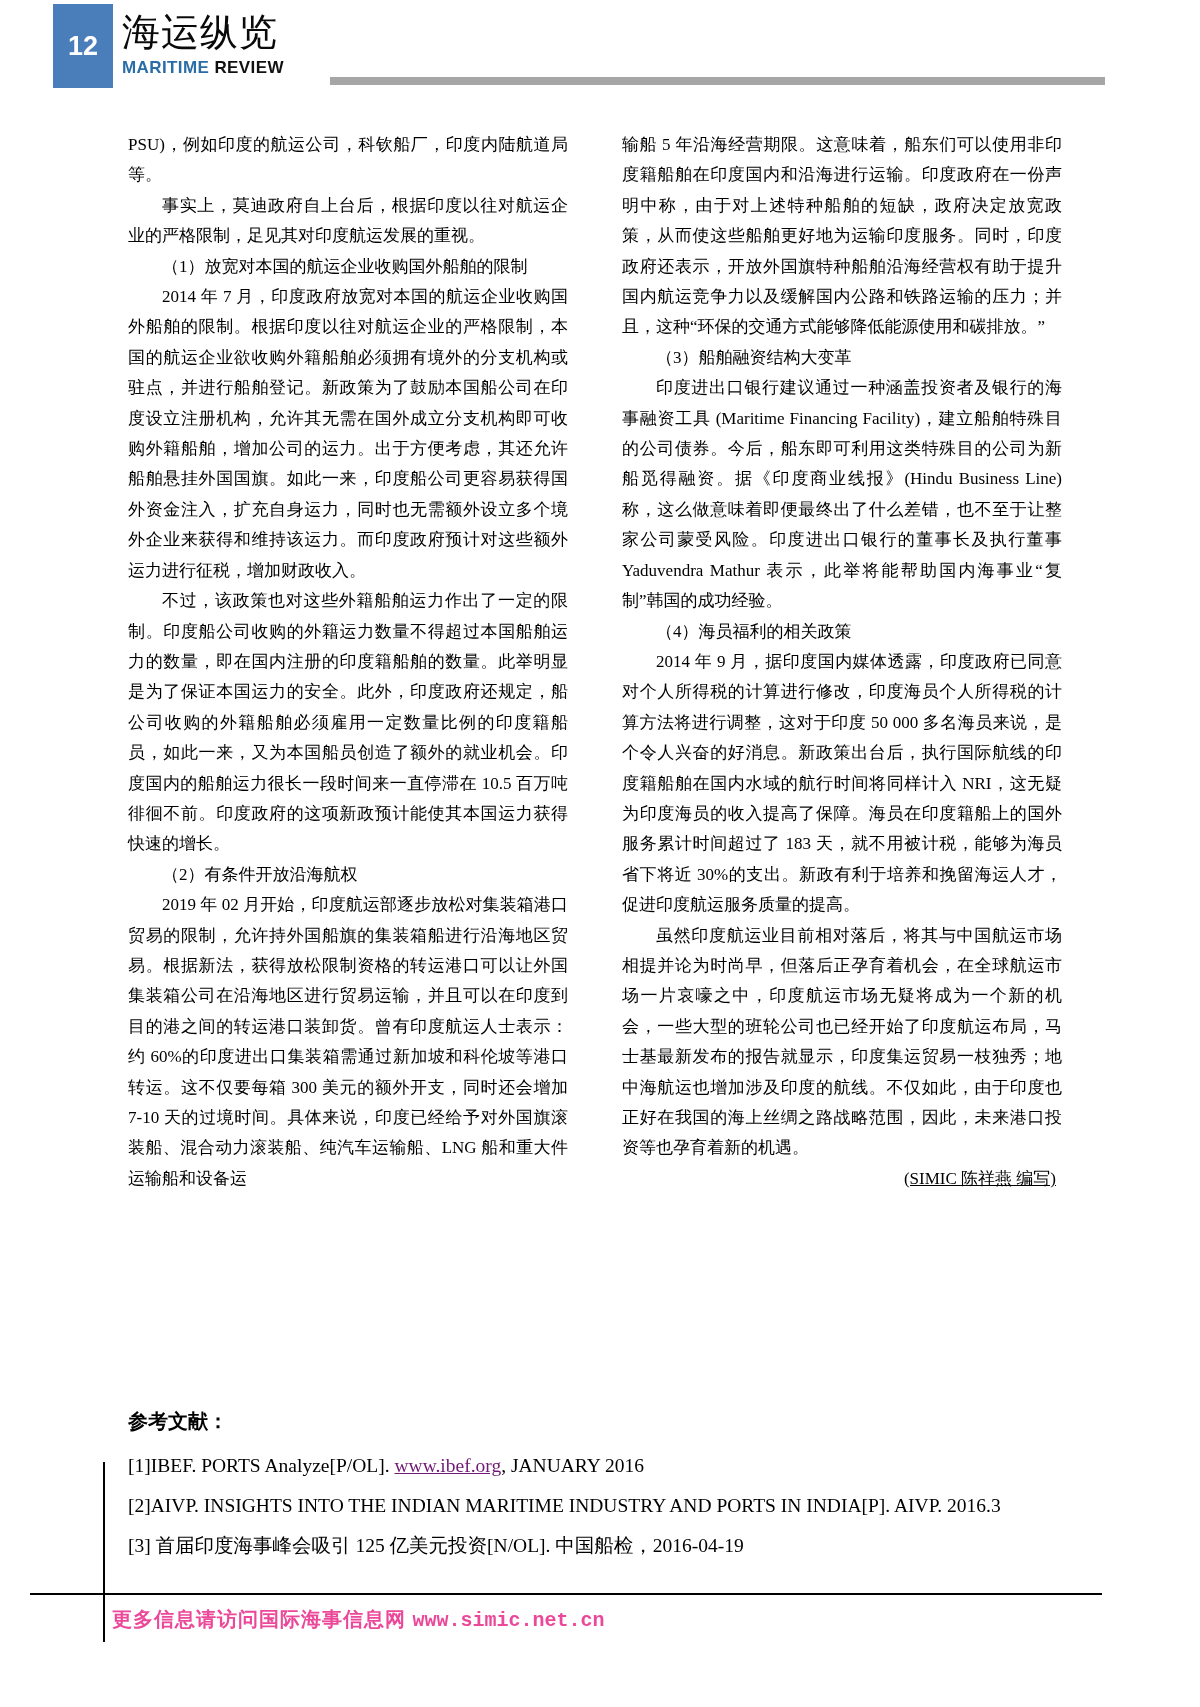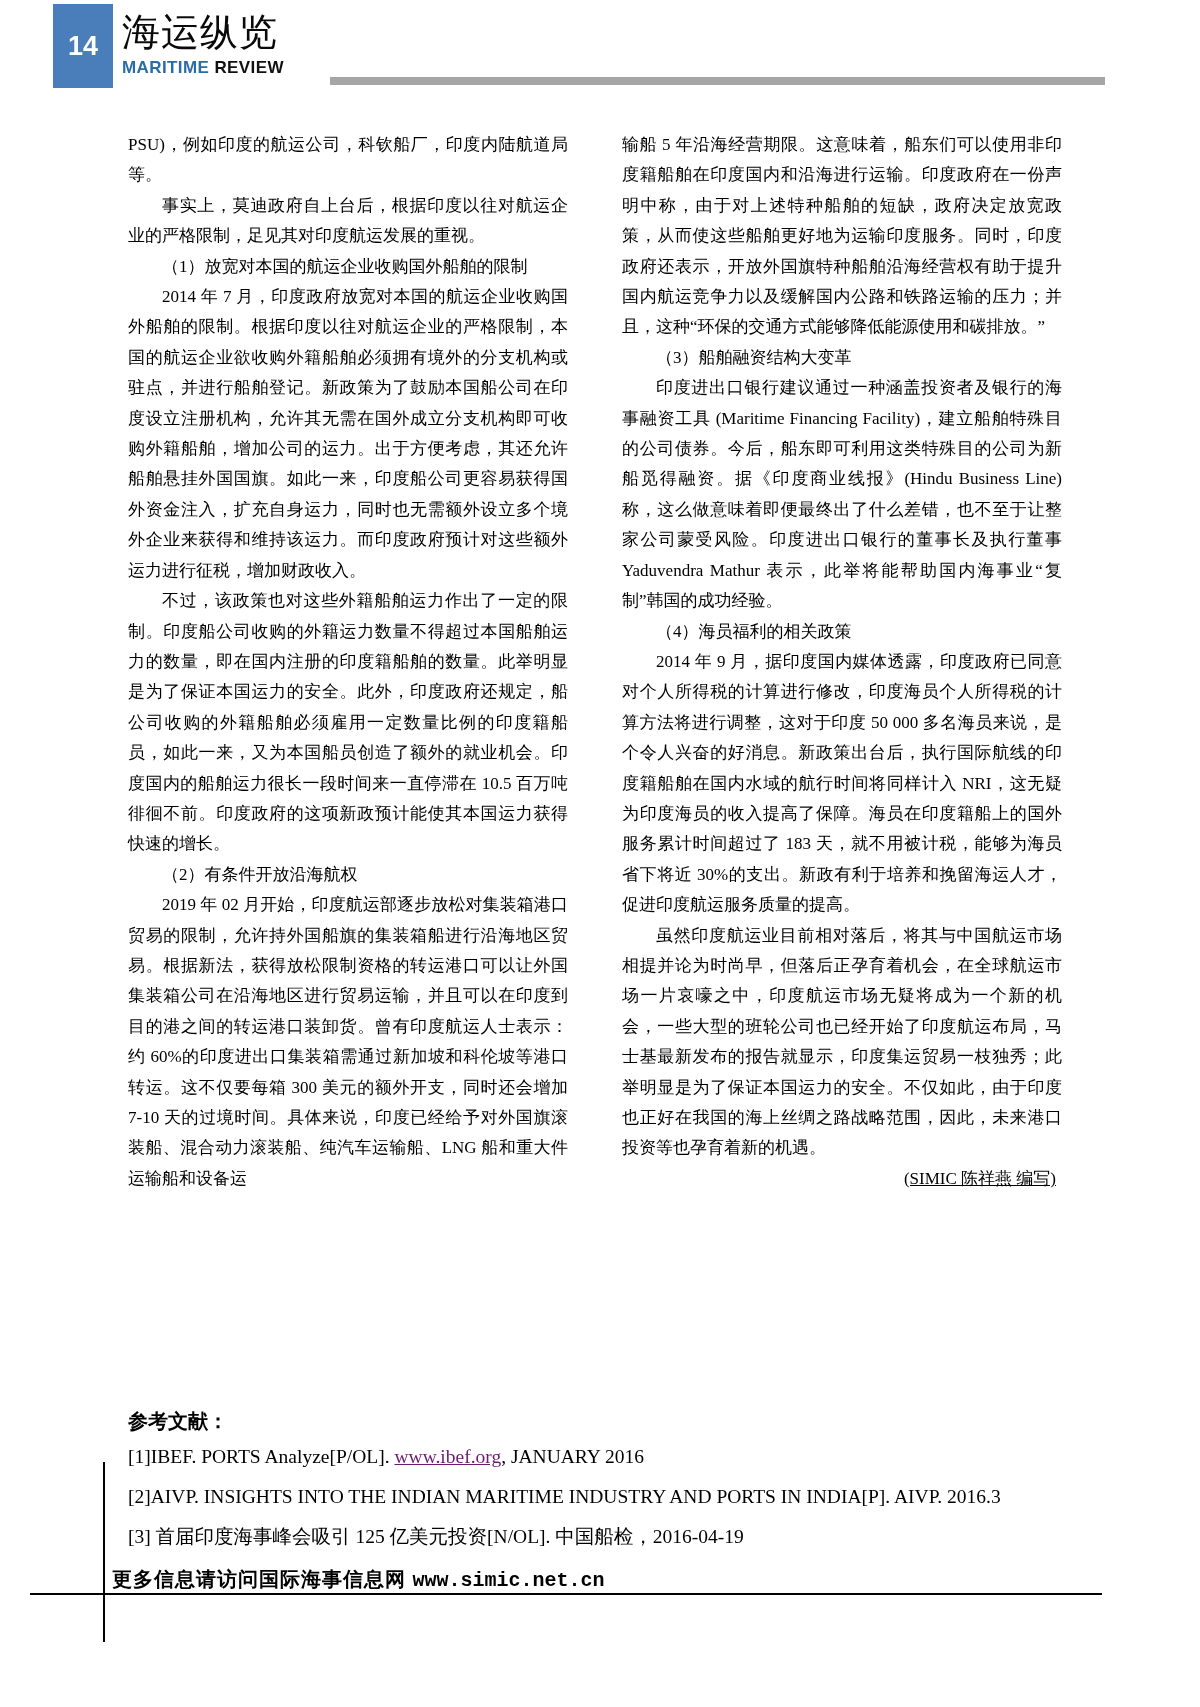--- a/index.html
+++ b/index.html
@@ -29,44 +29,44 @@
   }
   .col-left  { left:128px; }
   .col-right { left:622px; }
   .para { text-indent:2em; margin:0; }
   .para.cont { text-indent:0; }
   .para.signature { text-indent:0; text-align:right; padding-right:6px;text-decoration:underline; }
   
   .refs { position:absolute; left:128px; top:1408px; width:946px; }
   .refs-heading {
     font-family:"Liberation Sans","DejaVu Sans",sans-serif; font-weight:bold;
-    font-size:20px; margin:0 0 7px 0;
+    font-size:20px; margin:0 0 16px 0;
   }
   .ref-item { font-size:19.5px; line-height:30px; margin-bottom:10px; }
   .ref-link { text-decoration:underline; }
   
   .footer-vline { position:absolute; left:103px; top:1462px; width:2px; height:180px; background:#000; }
   .footer-rule  { position:absolute; left:30px;  top:1593px; width:1072px; height:2px; background:#000; }
   .footer-text {
-    position:absolute; left:112px; top:1566px;
+    position:absolute; left:112px; top:1606px;
     font-family:"Liberation Sans","DejaVu Sans",sans-serif; font-weight:bold;
-    font-size:20px; color:#000000; letter-spacing:1px;
+    font-size:20px; color:#ec4899; letter-spacing:1px;
   }
   .footer-url {
     font-family:"Liberation Mono","DejaVu Sans Mono",monospace;
     font-weight:bold; letter-spacing:0;
   }
 </style>
 </head>
 <body>
 
 <div class="page">
 
   <div class="pagenum-box" style="background: rgb(74, 126, 187);">
-    <span>14</span>
+    <span>12</span>
   </div>
 
   <div class="masthead">
     <div class="title-cn">海运纵览</div>
     <div class="title-en">
       <span id="title-en-blue" style="color: rgb(42, 108, 165);">MARITIME</span>
       <span>REVIEW</span>
     </div>
   </div>
 
@@ -80,21 +80,21 @@
       <p class="para normal">不过，该政策也对这些外籍船舶运力作出了一定的限制。印度船公司收购的外籍运力数量不得超过本国船舶运力的数量，即在国内注册的印度籍船舶的数量。此举明显是为了保证本国运力的安全。此外，印度政府还规定，船公司收购的外籍船舶必须雇用一定数量比例的印度籍船员，如此一来，又为本国船员创造了额外的就业机会。印度国内的船舶运力很长一段时间来一直停滞在 10.5 百万吨徘徊不前。印度政府的这项新政预计能使其本国运力获得快速的增长。</p>
       <p class="para normal">（2）有条件开放沿海航权</p>
       <p class="para normal">2019 年 02 月开始，印度航运部逐步放松对集装箱港口贸易的限制，允许持外国船旗的集装箱船进行沿海地区贸易。根据新法，获得放松限制资格的转运港口可以让外国集装箱公司在沿海地区进行贸易运输，并且可以在印度到目的港之间的转运港口装卸货。曾有印度航运人士表示：约 60%的印度进出口集装箱需通过新加坡和科伦坡等港口转运。这不仅要每箱 300 美元的额外开支，同时还会增加 7-10 天的过境时间。具体来说，印度已经给予对外国旗滚装船、混合动力滚装船、纯汽车运输船、LNG 船和重大件运输船和设备运</p>
     </div>
   <div class="col col-right" id="col-right">
       <p class="para cont">输船 5 年沿海经营期限。这意味着，船东们可以使用非印度籍船舶在印度国内和沿海进行运输。印度政府在一份声明中称，由于对上述特种船舶的短缺，政府决定放宽政策，从而使这些船舶更好地为运输印度服务。同时，印度政府还表示，开放外国旗特种船舶沿海经营权有助于提升国内航运竞争力以及缓解国内公路和铁路运输的压力；并且，这种“环保的交通方式能够降低能源使用和碳排放。”</p>
       <p class="para normal">（3）船舶融资结构大变革</p>
       <p class="para normal">印度进出口银行建议通过一种涵盖投资者及银行的海事融资工具 (Maritime Financing Facility)，建立船舶特殊目的公司债券。今后，船东即可利用这类特殊目的公司为新船觅得融资。据《印度商业线报》(Hindu Business Line)称，这么做意味着即便最终出了什么差错，也不至于让整家公司蒙受风险。印度进出口银行的董事长及执行董事 Yaduvendra Mathur 表示，此举将能帮助国内海事业“复制”韩国的成功经验。</p>
       <p class="para normal">（4）海员福利的相关政策</p>
       <p class="para normal">2014 年 9 月，据印度国内媒体透露，印度政府已同意对个人所得税的计算进行修改，印度海员个人所得税的计算方法将进行调整，这对于印度 50 000 多名海员来说，是个令人兴奋的好消息。新政策出台后，执行国际航线的印度籍船舶在国内水域的航行时间将同样计入 NRI，这无疑为印度海员的收入提高了保障。海员在印度籍船上的国外服务累计时间超过了 183 天，就不用被计税，能够为海员省下将近 30%的支出。新政有利于培养和挽留海运人才，促进印度航运服务质量的提高。</p>
-      <p class="para normal">虽然印度航运业目前相对落后，将其与中国航运市场相提并论为时尚早，但落后正孕育着机会，在全球航运市场一片哀嚎之中，印度航运市场无疑将成为一个新的机会，一些大型的班轮公司也已经开始了印度航运布局，马士基最新发布的报告就显示，印度集运贸易一枝独秀；此举明显是为了保证本国运力的安全。不仅如此，由于印度也正好在我国的海上丝绸之路战略范围，因此，未来港口投资等也孕育着新的机遇。</p>
+      <p class="para normal">虽然印度航运业目前相对落后，将其与中国航运市场相提并论为时尚早，但落后正孕育着机会，在全球航运市场一片哀嚎之中，印度航运市场无疑将成为一个新的机会，一些大型的班轮公司也已经开始了印度航运布局，马士基最新发布的报告就显示，印度集运贸易一枝独秀；地中海航运也增加涉及印度的航线。不仅如此，由于印度也正好在我国的海上丝绸之路战略范围，因此，未来港口投资等也孕育着新的机遇。</p>
       <p class="para signature">(SIMIC  陈祥燕  编写)</p>
     </div>
 
   <div class="refs">
     <div class="refs-heading">参考文献：</div>
     <div id="refs-list">
         <div class="ref-item">[1]IBEF. PORTS Analyze[P/OL]. <a class="ref-link" href="#" style="color: #701a75;">www.ibef.org</a>, JANUARY 2016</div>
         <div class="ref-item">[2]AIVP. INSIGHTS INTO THE INDIAN MARITIME INDUSTRY AND PORTS IN INDIA[P]. AIVP. 2016.3</div>
         <div class="ref-item">[3]  首届印度海事峰会吸引 125 亿美元投资[N/OL].  中国船检，2016-04-19</div>
       </div>

